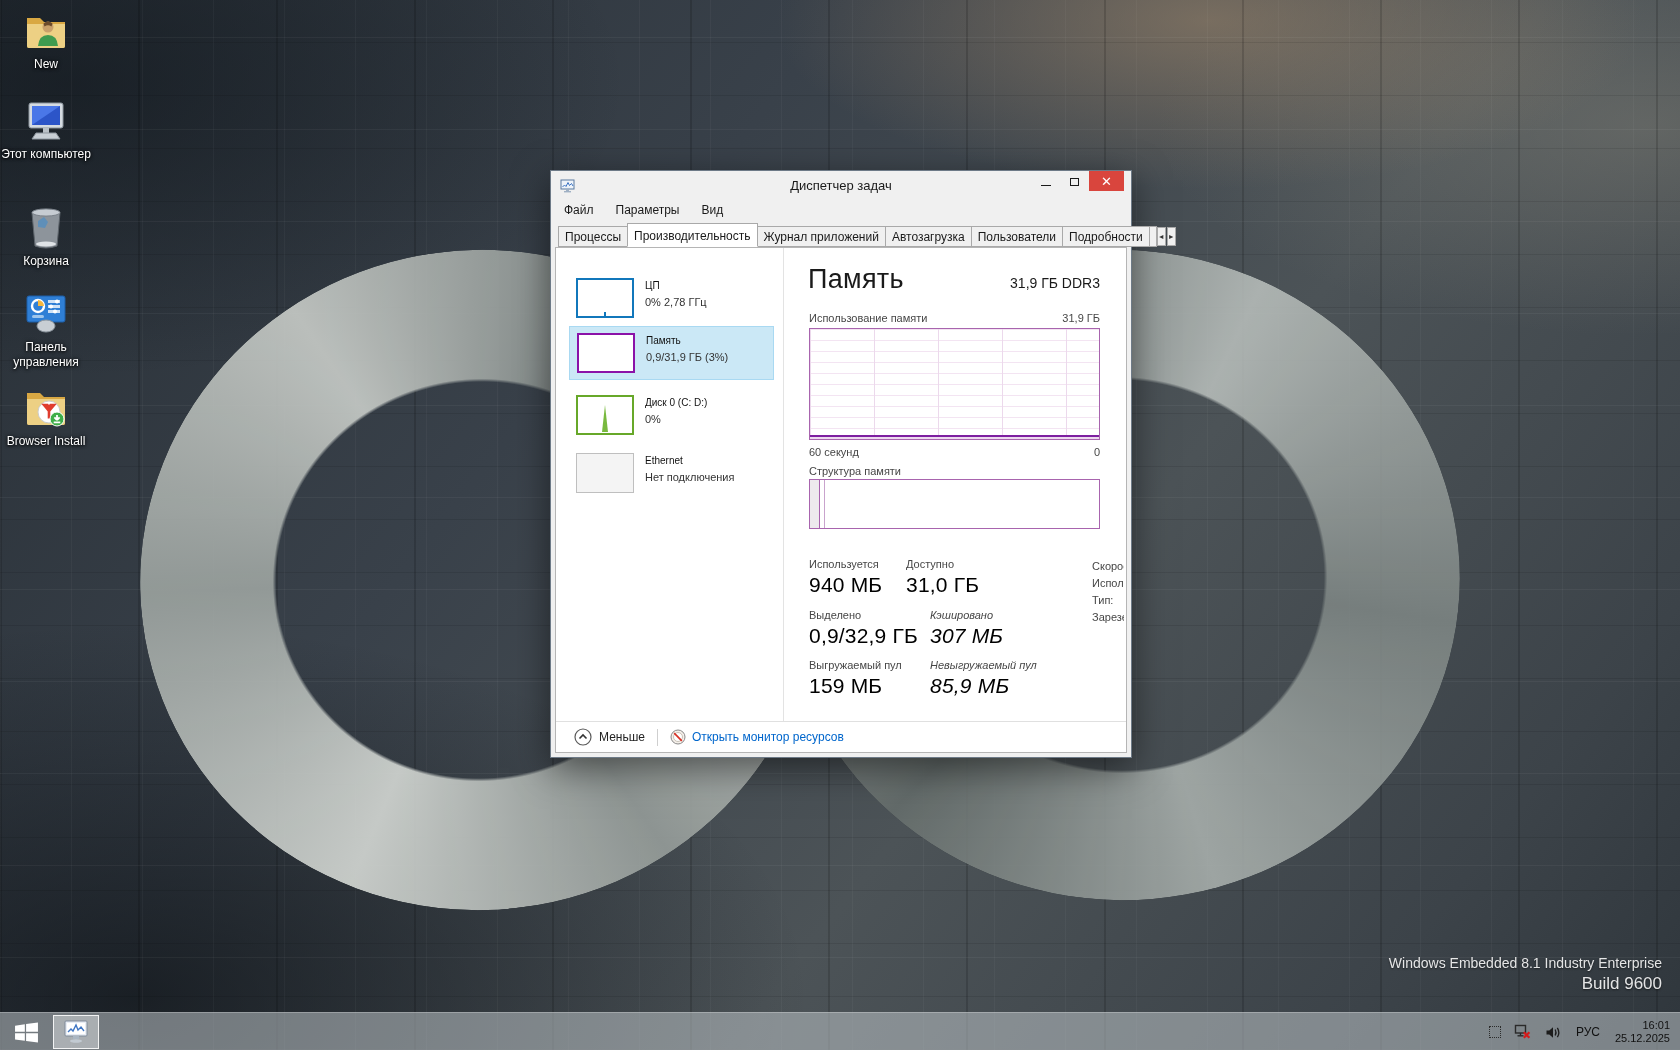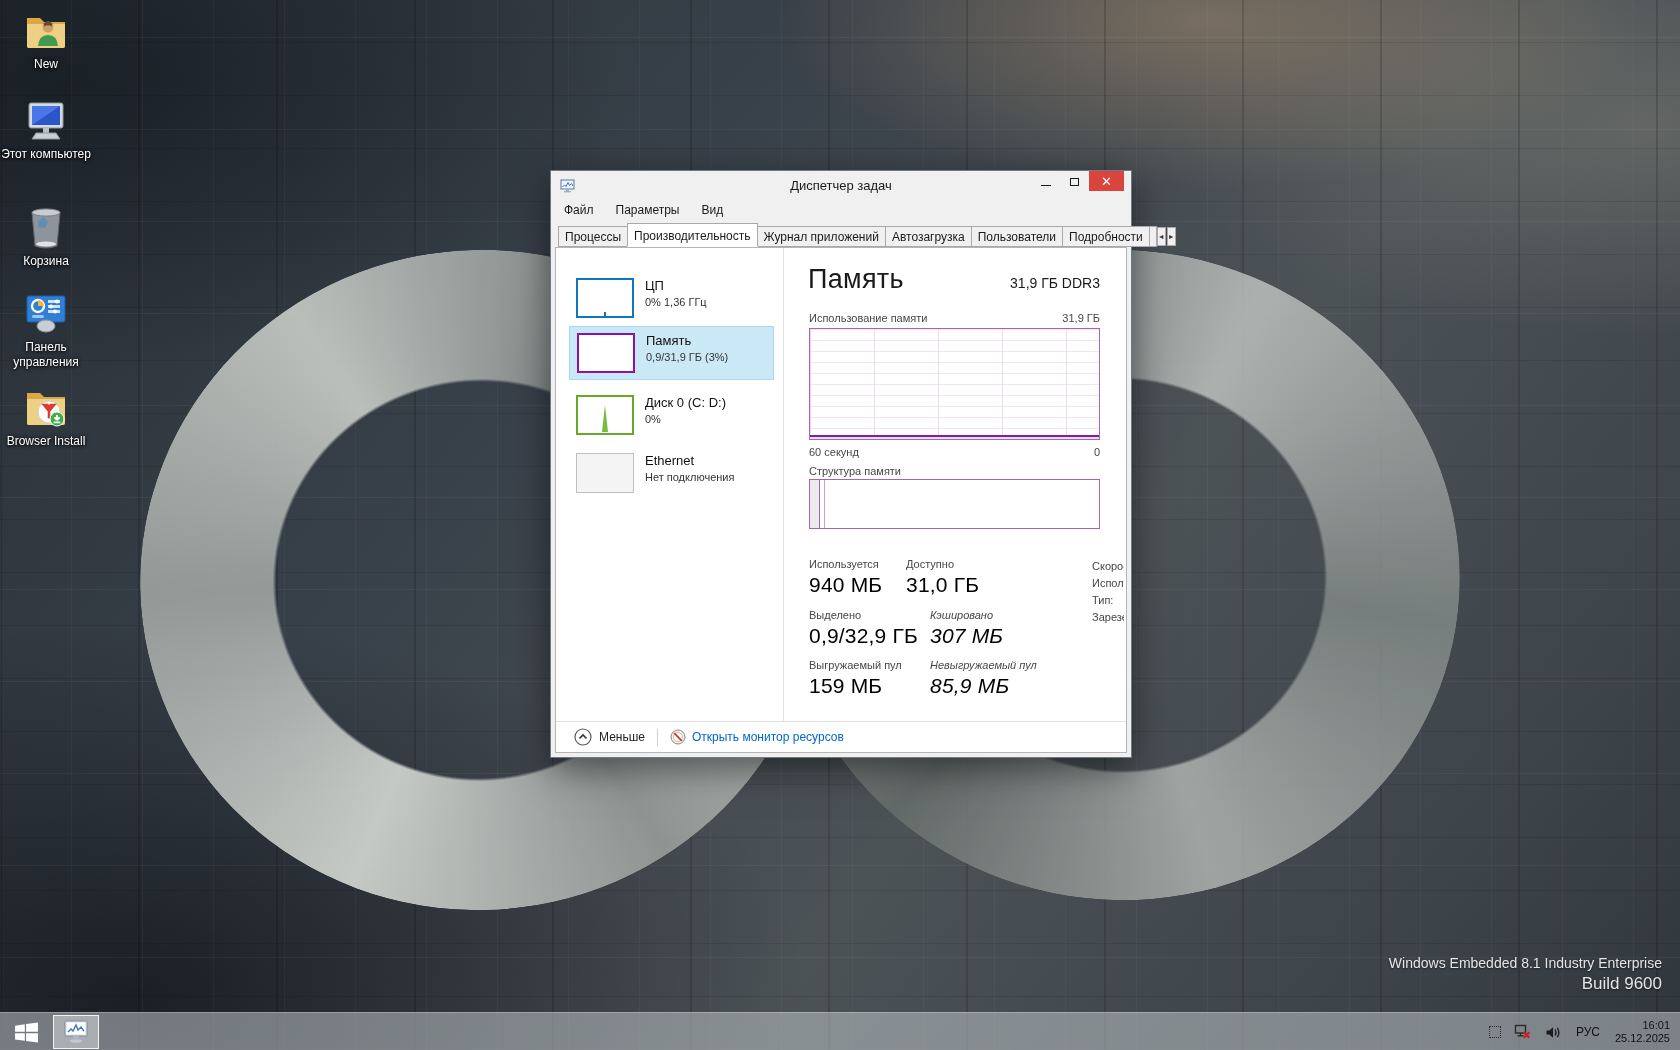--- a/index.html
+++ b/index.html
@@ -73,21 +73,21 @@
   .sideitem { position:absolute; left:13px; width:205px; display:flex; gap:11px; padding:6px 7px; }
   .sideitem.selected { background:#cbe8f6; border:1px solid #a9d9f2; }
   .thumb { flex:none; width:58px; height:40px; background:#fff; position:relative; }
   .thumb.cpu { border:2px solid #1177bb; }
   .thumb.mem { border:2px solid #8b12a8; }
   .thumb.disk { border:2px solid #67a829; }
   .thumb.eth { border:1px solid #bfbfbf; background:#f4f4f4; }
   .cpu-tick { position:absolute; bottom:0; left:26px; width:2px; height:4px; background:#1177bb; }
   .disk-spike { position:absolute; bottom:1px; left:24px; width:0; height:0;
     border-left:3px solid transparent; border-right:3px solid transparent; border-bottom:27px solid #79b93f; }
-  .sideitem .t1 { font-size:13px; color:#111; line-height:16px; }
+  .sideitem .t1 { font-size:10px; color:#111; line-height:16px; }
   .sideitem .t2 { font-size:11px; color:#333; line-height:14px; margin-top:1px; }
 
   
   .main { position:absolute; left:227px; right:0; top:0; bottom:31px; border-left:1px solid #e3e3e3; }
   .m-title { position:absolute; left:24px; top:16px; font-size:27px; font-weight:400; color:#1a1a1a; letter-spacing:.3px; }
   .m-cap { position:absolute; right:26px; top:27px; font-size:14px; color:#1a1a1a; }
   .lab { font-size:11px; color:#464646; }
   .m-uselab { position:absolute; left:25px; top:64px; }
   .m-usemax { position:absolute; right:26px; top:64px; }
   .graph { position:absolute; left:25px; right:26px; top:80px; height:112px; border:1px solid #a864ae;
@@ -253,21 +253,21 @@
   </div>
 
   <div class="page">
 
     <div class="sideitem" style="top:24px;">
       <div class="thumb cpu">
           <div class="cpu-tick"></div>
         </div>
       <div>
         <div class="t1">ЦП</div>
-        <div class="t2">0% 1,36 ГГц</div>
+        <div class="t2">0% 2,78 ГГц</div>
       </div>
     </div>
 
     <div class="sideitem selected" style="top:78px;">
       <div class="thumb mem"></div>
       <div>
         <div class="t1">Память</div>
         <div class="t2">0,9/31,9 ГБ (3%)</div>
       </div>
     </div>

